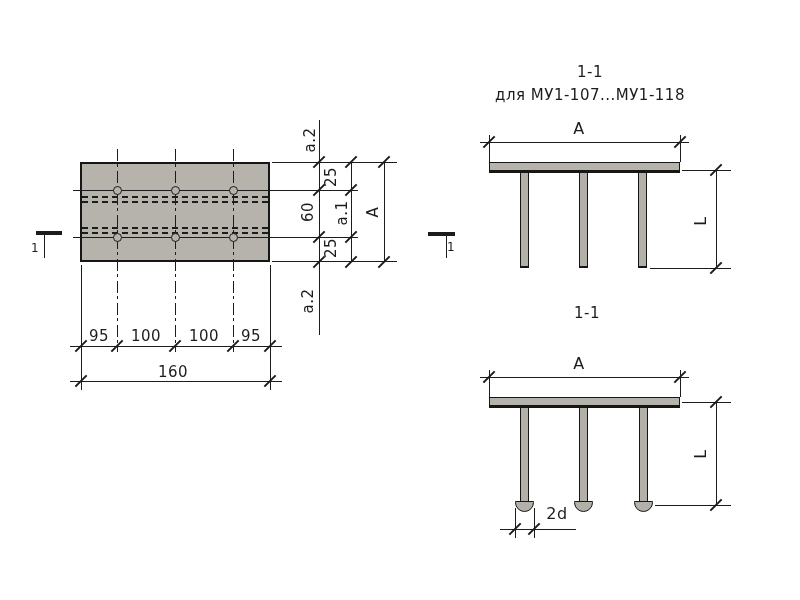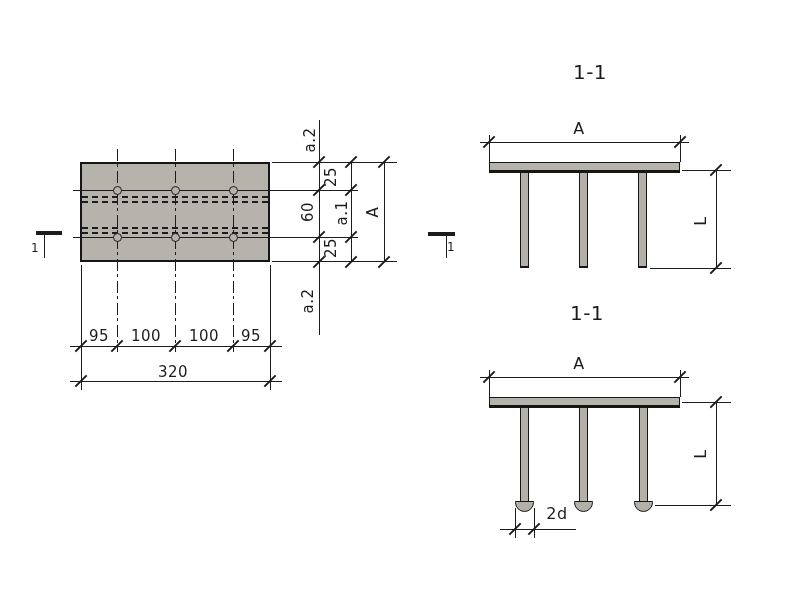--- a/index.html
+++ b/index.html
@@ -20,21 +20,21 @@
   
   .dh{position:absolute;height:1.5px;background:repeating-linear-gradient(90deg,var(--ln) 0 6px,transparent 6px 10px);}
   
   .cl{position:absolute;width:1px;background:repeating-linear-gradient(180deg,var(--ln) 0 12px,transparent 12px 15px,var(--ln) 15px 18px,transparent 18px 22px);}
   
   .t{position:absolute;width:16px;height:2px;background:var(--ln);transform:translate(-50%,-50%) rotate(-45deg);}
   
   .lbl{position:absolute;transform:translate(-50%,-50%);font-size:15px;letter-spacing:0.5px;white-space:nowrap;line-height:1;}
   .rlbl{position:absolute;transform:translate(-50%,-50%) rotate(-90deg);font-size:15px;letter-spacing:0.5px;white-space:nowrap;line-height:1;}
   .title{font-size:20px;letter-spacing:0.5px;}
-  .stitle{font-size:20px;letter-spacing:0.5px;}
+  .stitle{font-size:15px;letter-spacing:0.5px;}
   .small{font-size:12px;}
   .plate{position:absolute;box-sizing:border-box;background:var(--plate);border:2.5px solid #161616;}
   .bar{position:absolute;box-sizing:border-box;background:var(--plate);border:1.5px solid #161616;border-bottom-width:3px;}
   .rod{position:absolute;box-sizing:border-box;background:var(--rod);border:1.5px solid #161616;}
   .rodcap{border-bottom-width:2.5px;}
   .head{position:absolute;box-sizing:border-box;background:var(--rod);border:1.5px solid #161616;border-radius:0 0 10px 10px;border-top-width:1px;}
   .hole{position:absolute;box-sizing:border-box;width:9px;height:9px;border:1.3px solid var(--ln);border-radius:50%;background:var(--plate);}
 </style>
 </head>
 <body>
@@ -99,30 +99,31 @@
   <div class="t" style="left:233px;top:346px;"></div>
   <div class="t" style="left:270px;top:346px;"></div>
   <div class="lbl" style="left:99px;top:336px;">95</div>
   <div class="lbl" style="left:146px;top:336px;">100</div>
   <div class="lbl" style="left:204px;top:336px;">100</div>
   <div class="lbl" style="left:251px;top:336px;">95</div>
 
   <div class="h" style="left:70px;top:381px;width:212px;"></div>
   <div class="t" style="left:81px;top:381px;"></div>
   <div class="t" style="left:270px;top:381px;"></div>
-  <div class="lbl" style="left:173px;top:372px;">320</div>
+  <div class="lbl" style="left:173px;top:372px;">160</div>
 
   <div class="cut" style="left:36px;top:231px;width:26px;"></div>
   <div class="v" style="left:44px;top:235px;height:23px;"></div>
   <div class="lbl small" style="left:35px;top:248px;">1</div>
   <div class="cut" style="left:428px;top:232px;width:27px;"></div>
   <div class="v" style="left:446px;top:236px;height:22px;"></div>
   <div class="lbl small" style="left:451px;top:247px;">1</div>
 
   <div class="lbl stitle" style="left:590px;top:72px;">1-1</div>
+  <div class="lbl stitle" style="left:590px;top:95px;">для МУ1-107...МУ1-118</div>
 
   <div class="h" style="left:480px;top:142px;width:209px;"></div>
   <div class="t" style="left:489px;top:142px;"></div>
   <div class="t" style="left:680px;top:142px;"></div>
   <div class="v" style="left:489px;top:135px;height:27px;"></div>
   <div class="v" style="left:680px;top:135px;height:27px;"></div>
   <div class="lbl" style="left:579px;top:129px;font-size:16px;">A</div>
 
   <div class="rod rodcap" style="left:520px;top:172px;width:9px;height:96px;"></div>
   <div class="rod rodcap" style="left:579px;top:172px;width:9px;height:96px;"></div>

